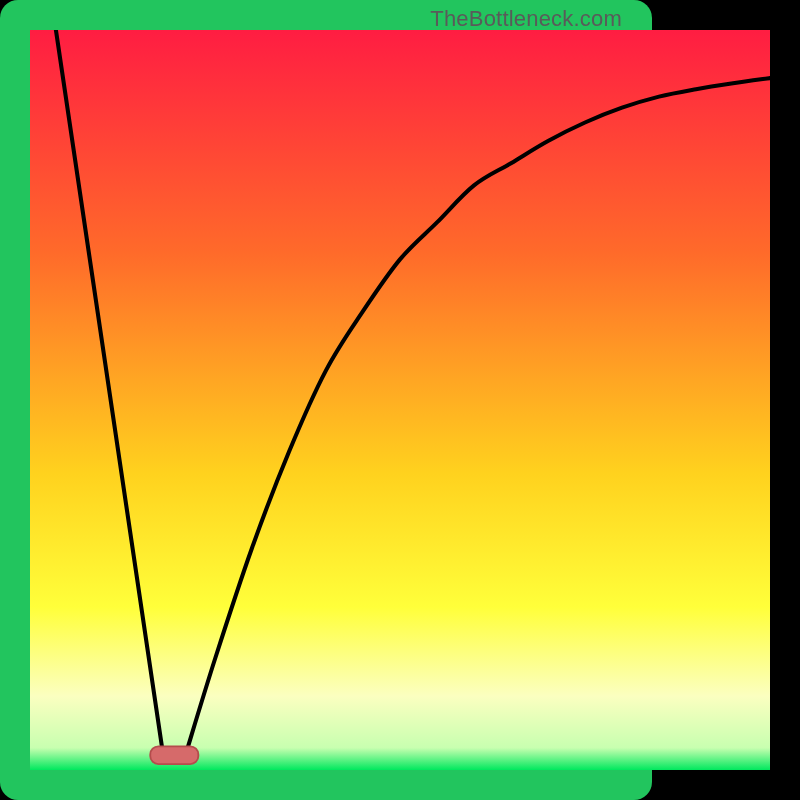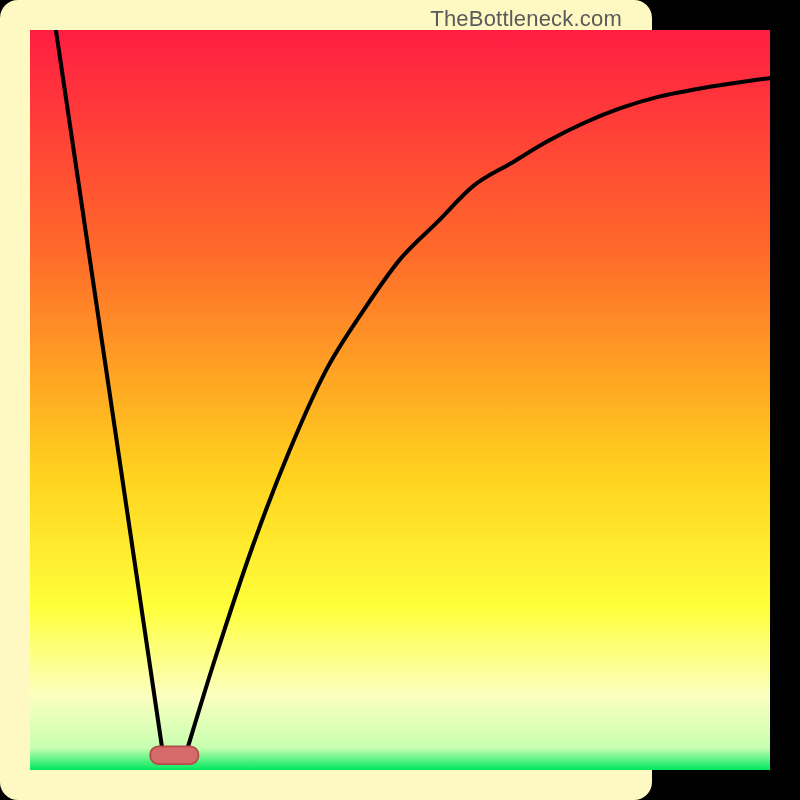--- a/index.html
+++ b/index.html
@@ -7,21 +7,21 @@
     padding: 0;
     width: 800px;
     height: 800px;
     overflow: hidden;
     background: #000;
     font-family: Arial, Helvetica, sans-serif;
   }
   .outer {
     width: 652px;
     height: 800px;
-    background: #fef9c3;
+    background: #22c55e;
     position: relative;
     border-radius: 18px;
   }
   .plot {
     position: absolute;
     left: 30px;
     top: 30px;
     width: 740px;
     height: 740px;
   }

